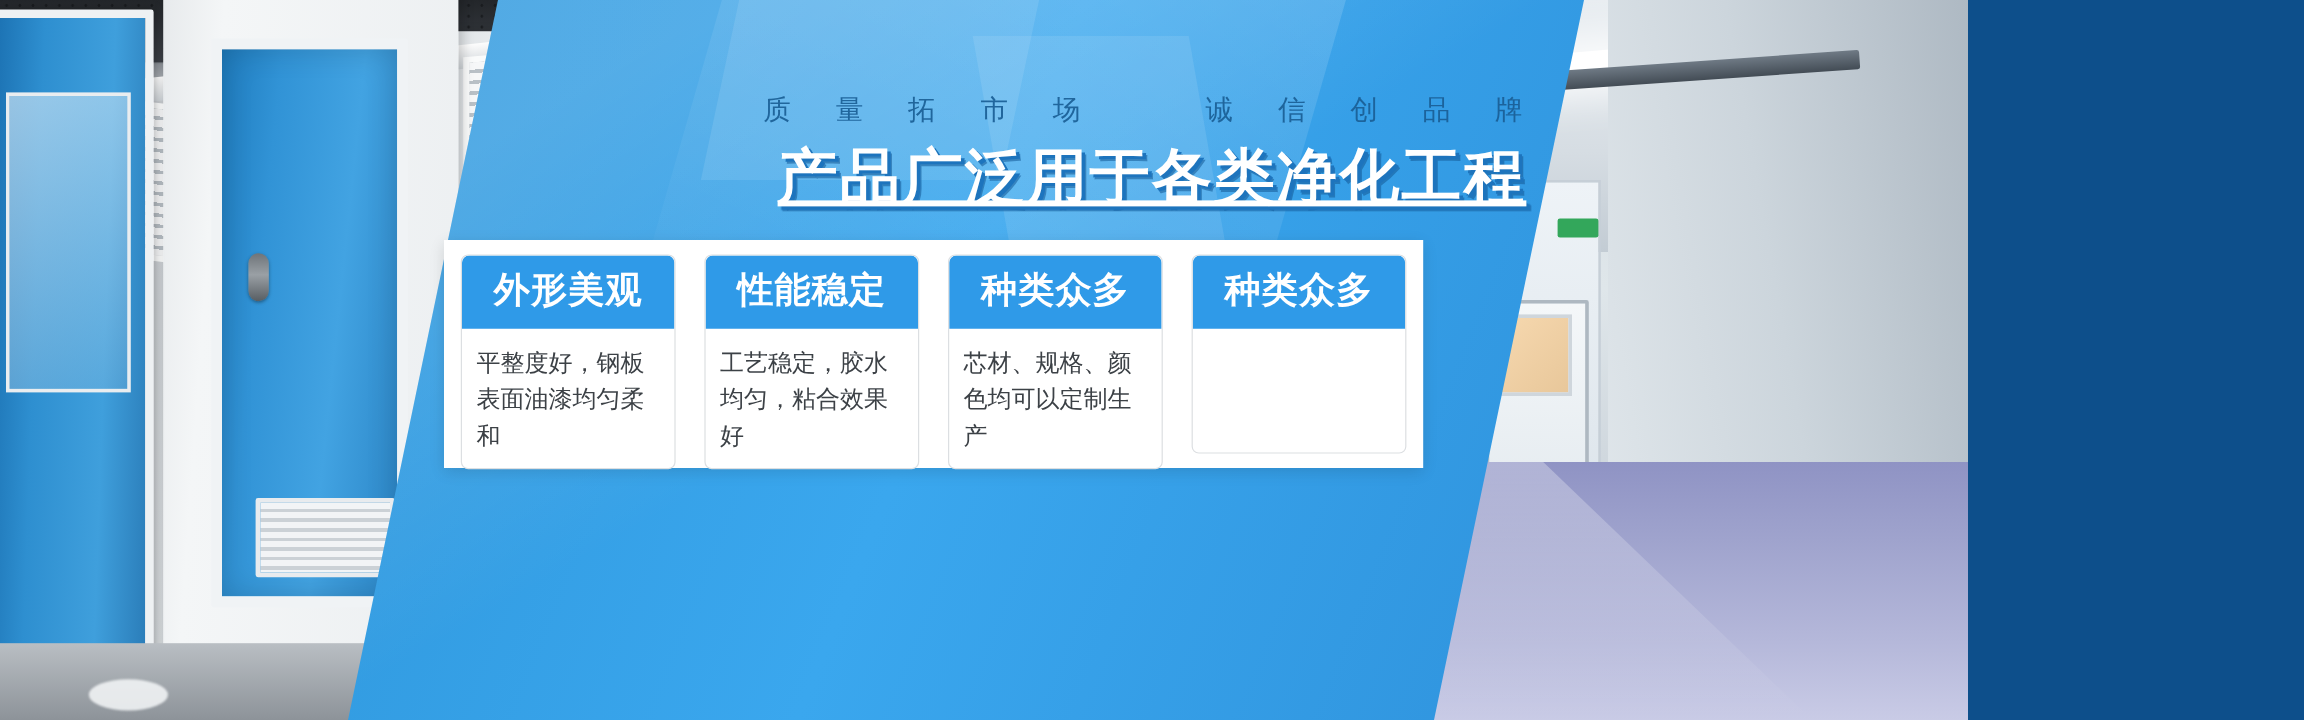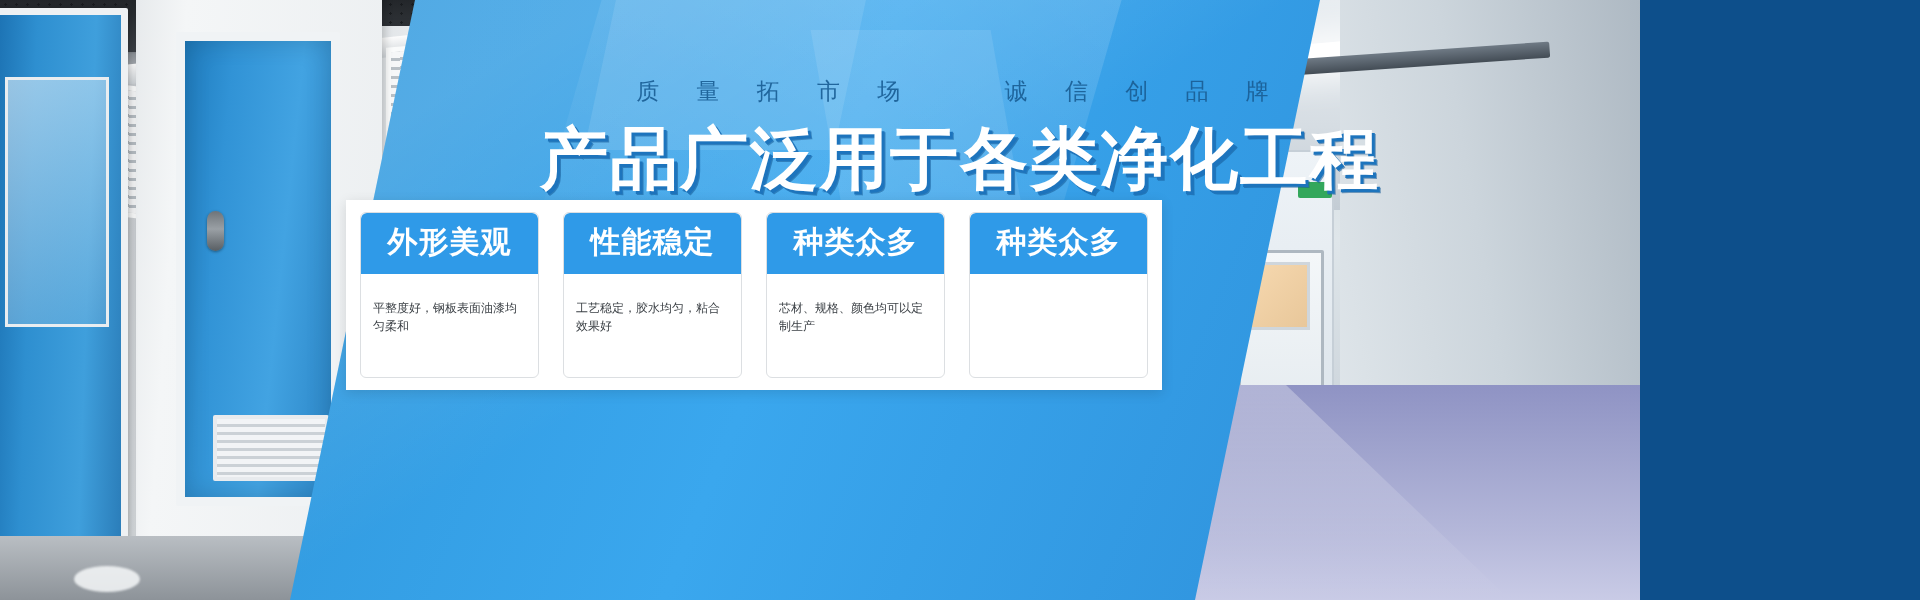--- a/index.html
+++ b/index.html
@@ -97,34 +97,34 @@
   .blue-slab .sheen2{position:absolute;left:560px;top:0;width:520px;height:290px;
     background:linear-gradient(200deg,rgba(255,255,255,.14),rgba(255,255,255,0));
     transform:skewX(-16deg);}
   .ghost{position:absolute;opacity:.10;background:#ffffff;}
 
   
   .subtitle{position:absolute;left:0;top:76px;width:1920px;text-align:center;
     font-size:23px;letter-spacing:15px;color:#1a5f96;opacity:.92;
     font-family:"DejaVu Sans","Liberation Sans",sans-serif;white-space:pre;}
   .headline{position:absolute;left:0;top:114px;width:1920px;text-align:center;
-    font-size:68px;font-weight:bold;color:#ffffff;letter-spacing:2px;white-space:pre;
+    font-size:50px;font-weight:bold;color:#ffffff;letter-spacing:2px;white-space:pre;
     font-family:"DejaVu Sans","Liberation Sans",sans-serif;
-    text-shadow:3px 3px 0 #1d74bd, 4px 4px 0 rgba(20,90,150,.55);}
-
-  
-  .card-panel{position:absolute;left:346px;top:200px;width:816px;height:190px;
+    text-shadow:3px 3px 0 #1d74bd, 4px 4px 0 rgba(20,90,150,.55);text-decoration:underline;}
+
+  
+  .card-panel{position:absolute;left:370px;top:200px;width:816px;height:190px;
     background:#ffffff;box-shadow:0 3px 12px rgba(0,0,0,.12);
     display:flex;gap:24px;padding:12px 14px;box-sizing:border-box;align-items:flex-start;}
   .card{width:180px;background:#ffffff;border:1px solid #dcdfe2;box-sizing:border-box;
     border-radius:6px;overflow:hidden;display:flex;flex-direction:column;min-height:166px;}
   .card-head{background:#2f9ae8;border-radius:6px 6px 0 0;padding:9px 0 11px;text-align:center;
     font-size:30px;font-weight:bold;color:#ffffff;letter-spacing:1px;white-space:nowrap;
     font-family:"DejaVu Sans","Liberation Sans",sans-serif;}
-  .card-body{padding:25px 12px 12px;font-size:12px;line-height:1.52;color:#3c4146;
+  .card-body{padding:13px 12px 12px;font-size:20px;line-height:1.52;color:#3c4146;
     font-family:"DejaVu Sans","Liberation Sans",sans-serif;flex:1;}
 </style>
 </head>
 <body>
 
 <div id="banner">
 
   <div class="photo-left">
     <div class="ceiling"></div>
     <div class="cab cab-c">

